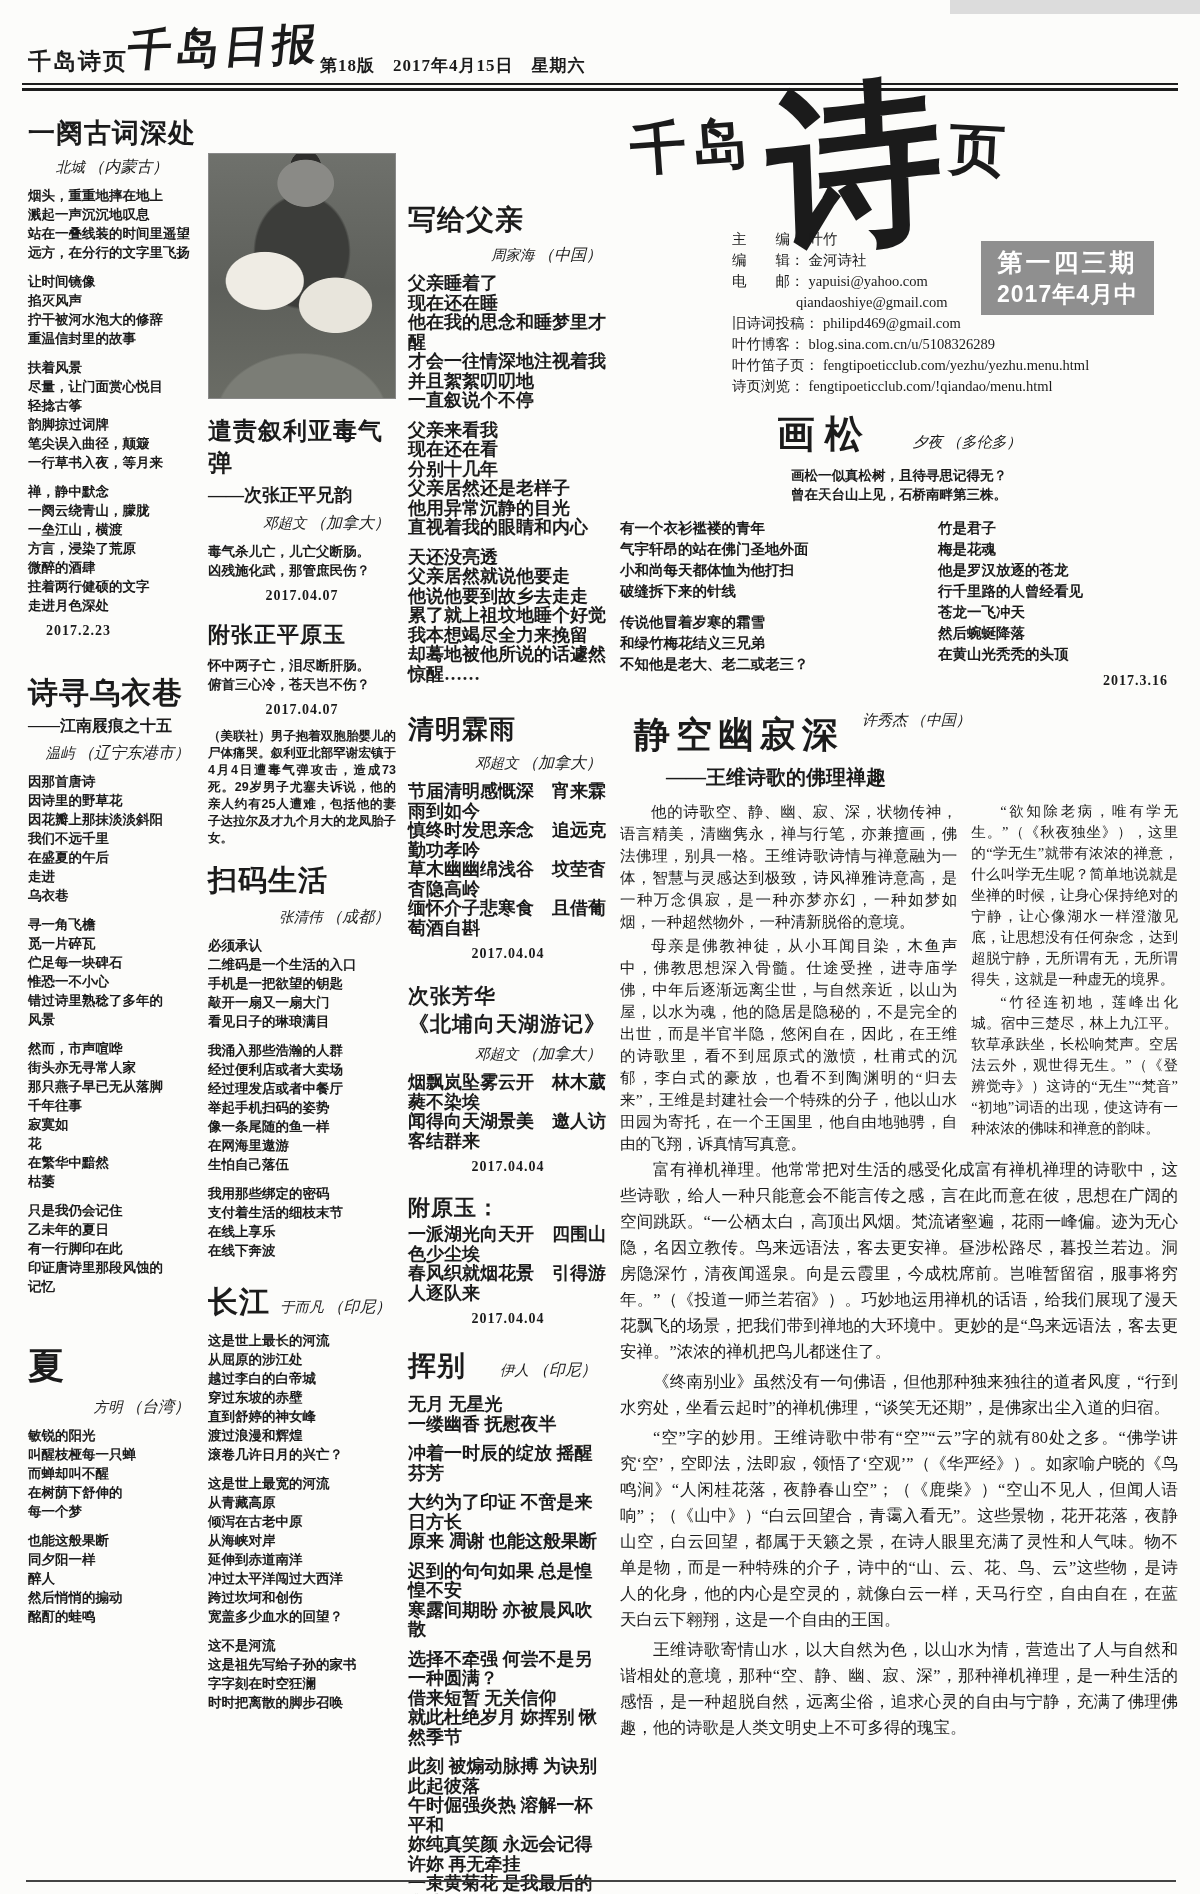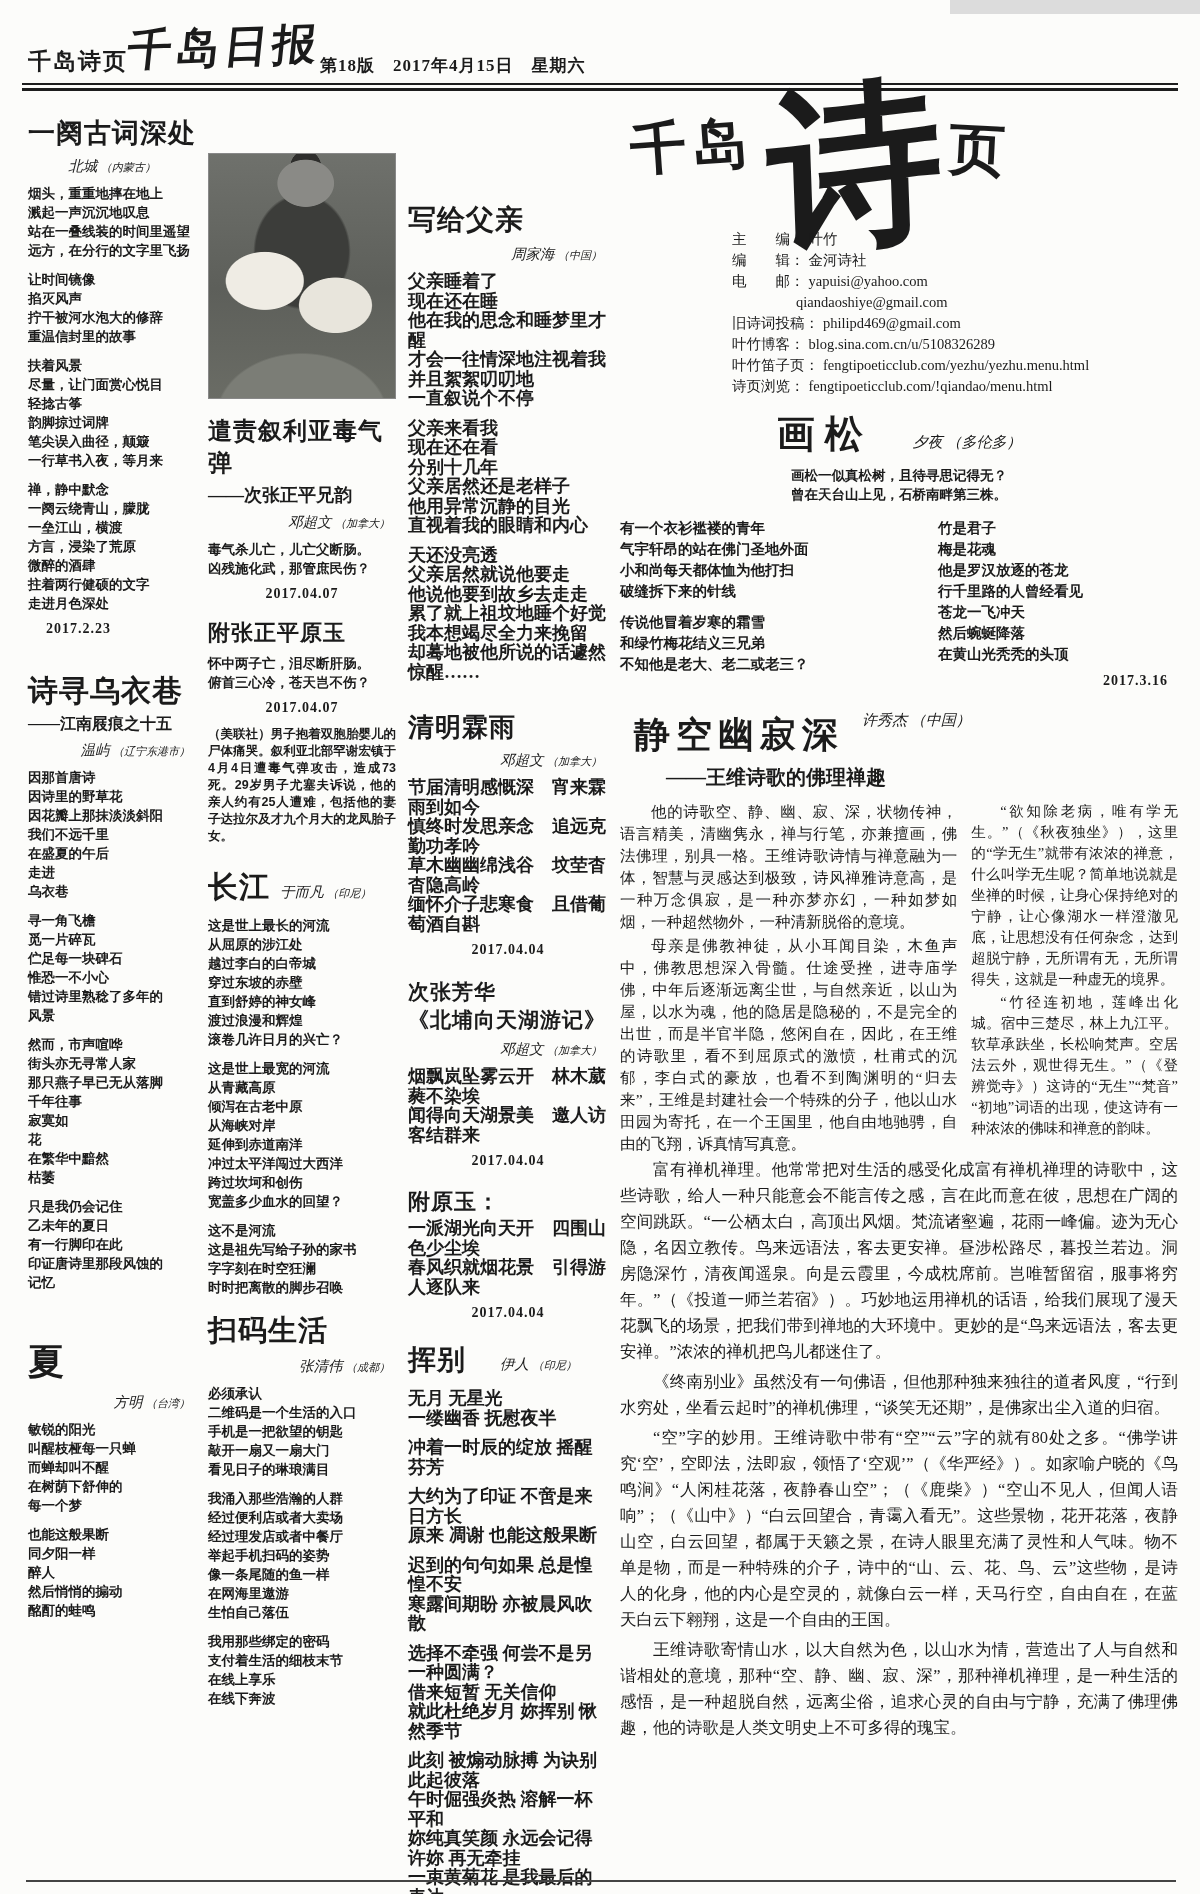--- a/index.html
+++ b/index.html
@@ -16,21 +16,21 @@
   
   .cols{display:flex;padding:10px 22px 0 28px;gap:12px;}
   .c1{width:168px;flex:none;}
   .c2{width:188px;flex:none;}
   .c3{width:200px;flex:none;}
   .c4{flex:1;min-width:0;}
   
   .ptitle{font-weight:bold;font-size:27px;letter-spacing:1px;margin:14px 0 2px 0;}
   .psub{font-weight:bold;font-size:16px;margin:2px 0;}
   .pauthor{font-size:14.5px;margin:6px 0 8px 0;text-align:center;font-style:italic;}
-  .pauthor .place{font-size:11px;}
+  .pauthor .place{font-size:16px;}
   .pauthor.right{text-align:right;padding-right:6px;}
   .pline{font-size:13.5px;font-weight:600;line-height:19px;}
   .c3 .pline{font-size:18px;line-height:19.5px;}
   .vsp{height:10px;}
   .pdate{font-size:14px;font-weight:600;margin:8px 0 4px 18px;letter-spacing:1px;}
   .pdate.center{text-align:center;margin-left:0;}
   .pdate.right{text-align:right;margin-right:10px;}
   .inline-title{display:flex;align-items:baseline;gap:10px;}
   .inline-title .pauthor{margin:0;text-align:left;}
   
@@ -226,20 +226,48 @@
         <div class="sec-title small">附张正平原玉</div>
         <div style="margin-top:6px;">
             <div class="pline">怀中两子亡，泪尽断肝肠。</div>
             <div class="pline">俯首三心冷，苍天岂不伤？</div>
           </div>
         <div class="pdate center">2017.04.07</div>
       </div>
 
       <div class="caption">（美联社）男子抱着双胞胎婴儿的尸体痛哭。叙利亚北部罕谢宏镇于4月4日遭毒气弹攻击，造成73死。29岁男子尤塞夫诉说，他的亲人约有25人遭难，包括他的妻子达拉尔及才九个月大的龙凤胎子女。</div>
 
+      <div style="margin-top:14px;">
+        <div class="ptitle" style="font-size:29px;">扫码生活</div>
+        <div class="pauthor right">
+          <span>张清伟</span>
+          <span class="place">（成都）</span>
+        </div>
+        <div>
+            <div class="pline">必须承认</div>
+            <div class="pline">二维码是一个生活的入口</div>
+            <div class="pline">手机是一把欲望的钥匙</div>
+            <div class="pline">敲开一扇又一扇大门</div>
+            <div class="pline">看见日子的琳琅满目</div>
+            <div class="vsp"></div>
+            <div class="pline">我涌入那些浩瀚的人群</div>
+            <div class="pline">经过便利店或者大卖场</div>
+            <div class="pline">经过理发店或者中餐厅</div>
+            <div class="pline">举起手机扫码的姿势</div>
+            <div class="pline">像一条尾随的鱼一样</div>
+            <div class="pline">在网海里遨游</div>
+            <div class="pline">生怕自己落伍</div>
+            <div class="vsp"></div>
+            <div class="pline">我用那些绑定的密码</div>
+            <div class="pline">支付着生活的细枝末节</div>
+            <div class="pline">在线上享乐</div>
+            <div class="pline">在线下奔波</div>
+          </div>
+      </div>
+
       <div style="margin-top:22px;">
         <div class="inline-title">
           <div class="ptitle" style="font-size:30px;margin:0;">长江</div>
           <div class="pauthor">
             <span>于而凡</span>
             <span class="place">（印尼）</span>
           </div>
         </div>
         <div style="margin-top:8px;">
             <div class="pline">这是世上最长的河流</div>
@@ -258,48 +286,20 @@
             <div class="pline">冲过太平洋闯过大西洋</div>
             <div class="pline">跨过坎坷和创伤</div>
             <div class="pline">宽盖多少血水的回望？</div>
             <div class="vsp"></div>
             <div class="pline">这不是河流</div>
             <div class="pline">这是祖先写给子孙的家书</div>
             <div class="pline">字字刻在时空狂澜</div>
             <div class="pline">时时把离散的脚步召唤</div>
           </div>
       </div>
-
-      <div style="margin-top:14px;">
-        <div class="ptitle" style="font-size:29px;">扫码生活</div>
-        <div class="pauthor right">
-          <span>张清伟</span>
-          <span class="place">（成都）</span>
-        </div>
-        <div>
-            <div class="pline">必须承认</div>
-            <div class="pline">二维码是一个生活的入口</div>
-            <div class="pline">手机是一把欲望的钥匙</div>
-            <div class="pline">敲开一扇又一扇大门</div>
-            <div class="pline">看见日子的琳琅满目</div>
-            <div class="vsp"></div>
-            <div class="pline">我涌入那些浩瀚的人群</div>
-            <div class="pline">经过便利店或者大卖场</div>
-            <div class="pline">经过理发店或者中餐厅</div>
-            <div class="pline">举起手机扫码的姿势</div>
-            <div class="pline">像一条尾随的鱼一样</div>
-            <div class="pline">在网海里遨游</div>
-            <div class="pline">生怕自己落伍</div>
-            <div class="vsp"></div>
-            <div class="pline">我用那些绑定的密码</div>
-            <div class="pline">支付着生活的细枝末节</div>
-            <div class="pline">在线上享乐</div>
-            <div class="pline">在线下奔波</div>
-          </div>
-      </div>
     </div>
 
     <div class="c3">
       <div style="margin-top:100px;">
         <div class="ptitle" style="font-size:28px;">写给父亲</div>
         <div class="pauthor right">
           <span>周家海</span>
           <span class="place">（中国）</span>
         </div>
         <div>
@@ -397,20 +397,24 @@
       </div>
     </div>
 
     <div class="c4">
 
       <div class="masthead">
         <div class="callig">
           <span class="pre">千岛</span>
           <span class="big">诗</span>
           <span class="suf">页</span>
+        </div>
+        <div class="issue-box">
+          <div class="l1">第一四三期</div>
+          <div class="l2">2017年4月中</div>
         </div>
         <div class="contacts">
           <div class="row">
               <span class="lab">主　　编：</span>
               <span class="val">叶竹</span>
             </div>
           <div class="row">
               <span class="lab">编　　辑：</span>
               <span class="val">金河诗社</span>
             </div>

